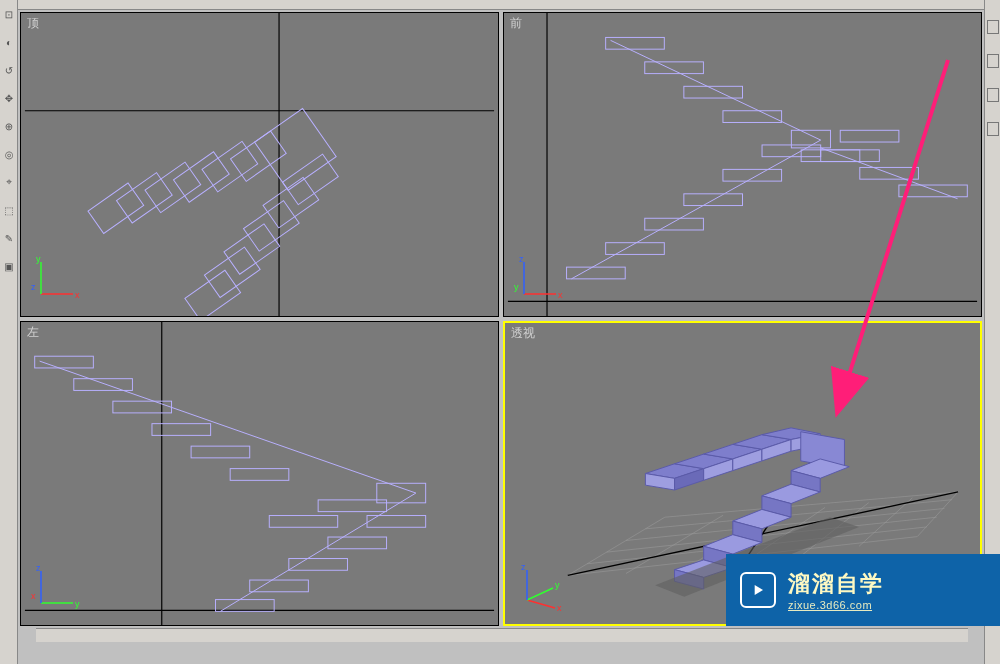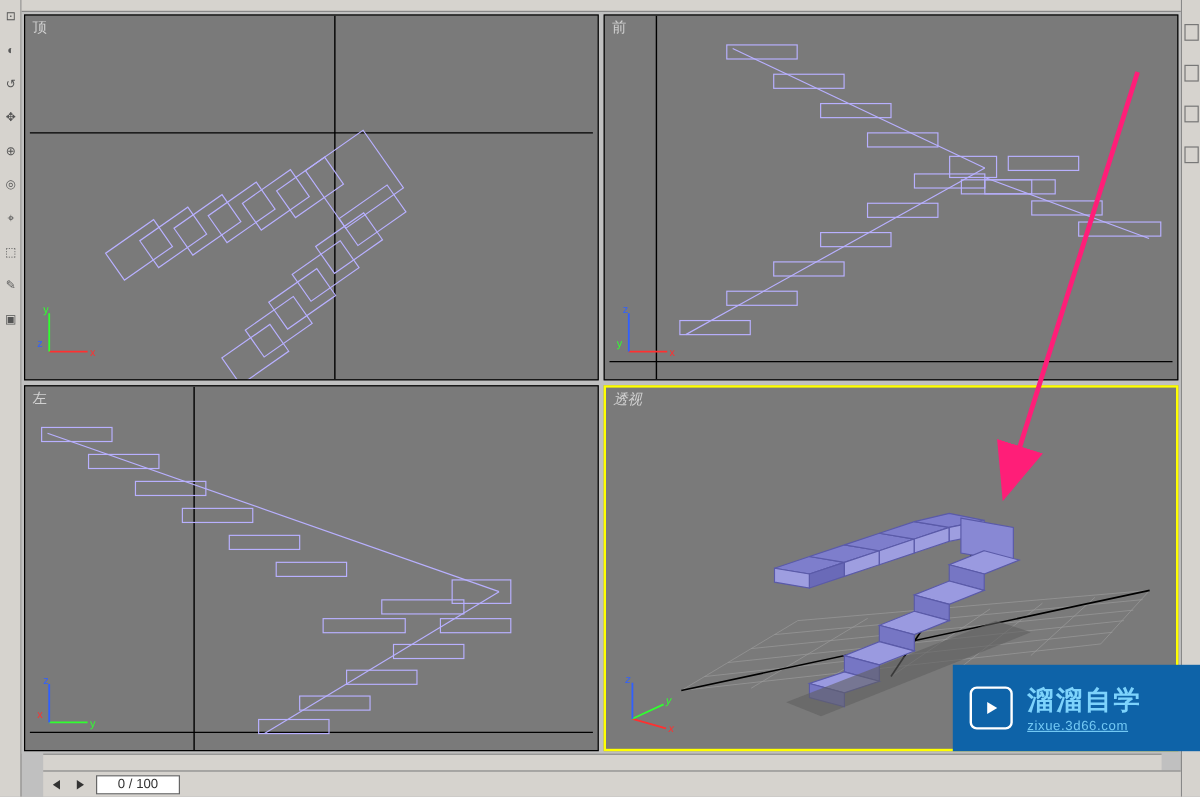--- a/index.html
+++ b/index.html
@@ -6,42 +6,42 @@
   html, body { width: 1000px; height: 664px; background: #c0c0c0; font-family: "Microsoft YaHei", sans-serif; overflow: hidden; }
   .app { position: relative; width: 1000px; height: 664px; display: flex; }
 
   .left-toolbar { width: 18px; height: 100%; background: #d6d3ce; border-right: 1px solid #888; display: flex; flex-direction: column; }
   .left-toolbar .tool { width: 16px; height: 20px; margin: 4px 1px; display: flex; align-items: center; justify-content: center; font-size: 10px; color: #555; }
 
   .main { flex: 1; display: flex; flex-direction: column; position: relative; }
   .toolbar-top { height: 10px; background: #d6d3ce; border-bottom: 1px solid #888; }
   .viewports { flex: 1; display: grid; grid-template-columns: 1fr 1fr; grid-template-rows: 1fr 1fr; gap: 4px; padding: 2px; background: #c0c0c0; }
   .viewport { position: relative; background: #7a7a7a; border: 1px solid #000; overflow: hidden; }
-  .viewport.active { border: 2px solid #ffff00; font-style: italic; }
+  .viewport.active { border: 2px solid #ffff00; }
   .vp-label { position: absolute; top: 2px; left: 6px; font-size: 12px; color: #d0d0d0; z-index: 10; }
   .vp-svg { position: absolute; inset: 0; width: 100%; height: 100%; }
   .axis-gizmo { position: absolute; bottom: 8px; left: 10px; z-index: 10; }
   .axis-gizmo svg { width: 50px; height: 50px; }
   .axis-x { stroke: #ff3030; stroke-width: 1.5; }
   .axis-y { stroke: #30ff30; stroke-width: 1.5; }
   .axis-z { stroke: #3060ff; stroke-width: 1.5; }
   .axis-label { font-size: 9px; font-family: sans-serif; }
 
   .right-panel { width: 16px; background: #d6d3ce; border-left: 1px solid #888; display: flex; flex-direction: column; padding-top: 20px; gap: 20px; align-items:center; }
   .right-panel .rp-icon { width: 12px; height: 14px; border: 1px solid #777; }
 
   .bottom-bar { position: absolute; left: 18px; right: 0; bottom: 0; height: 22px; background: #d6d3ce; border-top: 1px solid #888; display: flex; align-items: center; padding: 0 4px; gap: 6px; font-size: 11px; color: #333; }
   .timeline-arrow { width: 14px; height: 14px; display:flex; align-items:center; justify-content:center; }
   .frame-input { width: 70px; height: 16px; background: #fff; border: 1px solid #666; font-size: 11px; text-align: center; line-height: 14px; }
   .scrollbar-h { position: absolute; bottom: 22px; left: 18px; right: 16px; height: 14px; background: #d6d3ce; border-top: 1px solid #888; } 
 
   .wf { stroke: #b8b0ff; stroke-width: 1; fill: none; }
   .crosshair { stroke: #000; stroke-width: 1.2; }
 
-  .watermark { position: absolute; right: 0; bottom: 38px; width: 206px; height: 72px; background: #0e63a8; color: #7dd3fc; display: flex; align-items: center; padding: 0 14px; z-index: 50; }
+  .watermark { position: absolute; right: 0; bottom: 38px; width: 274px; height: 72px; background: #0e63a8; color: #fef9c3; display: flex; align-items: center; padding: 0 14px; z-index: 50; }
   .watermark .logo-ico { width: 36px; height: 36px; border: 2px solid #fff; border-radius: 6px; display:flex; align-items:center; justify-content:center; flex-shrink:0; }
   .watermark .logo-ico svg { width: 20px; height: 20px; }
   .watermark .wm-text { margin-left: 12px; }
   .watermark .wm-title { font-size: 22px; font-weight: bold; letter-spacing: 2px; }
   .watermark .wm-sub { font-size: 11px; opacity: .9; letter-spacing: .5px; text-decoration: underline; }
 
   .annot-arrow { position: absolute; z-index: 40; pointer-events: none; }
 </style>
 </head>
 <body>
@@ -261,33 +261,20 @@
       <defs>
         <marker id="ahead" markerWidth="14" markerHeight="14" refX="10" refY="5" orient="auto">
           <polygon points="0,0 12,5 0,10" fill="#ff1e78"></polygon>
         </marker>
       </defs>
       <line x1="430" y1="50" x2="320" y2="400" stroke="#ff1e78" stroke-width="4" marker-end="url(#ahead)"></line>
     </svg>
 
     <div class="scrollbar-h"></div>
 
-    <div class="bottom-bar">
-      <div class="timeline-arrow">
-        <svg width="10" height="10" viewBox="0 0 10 10">
-            <polygon points="8,1 2,5 8,9" fill="#333"></polygon>
-          </svg>
-      </div>
-      <div class="timeline-arrow">
-        <svg width="10" height="10" viewBox="0 0 10 10">
-            <polygon points="2,1 8,5 2,9" fill="#333"></polygon>
-          </svg>
-      </div>
-      <div class="frame-input">0 / 100</div>
-    </div>
 
   </div>
 
   <div class="right-panel">
     <div class="rp-icon"></div>
     <div class="rp-icon"></div>
     <div class="rp-icon"></div>
     <div class="rp-icon"></div>
   </div>
 

